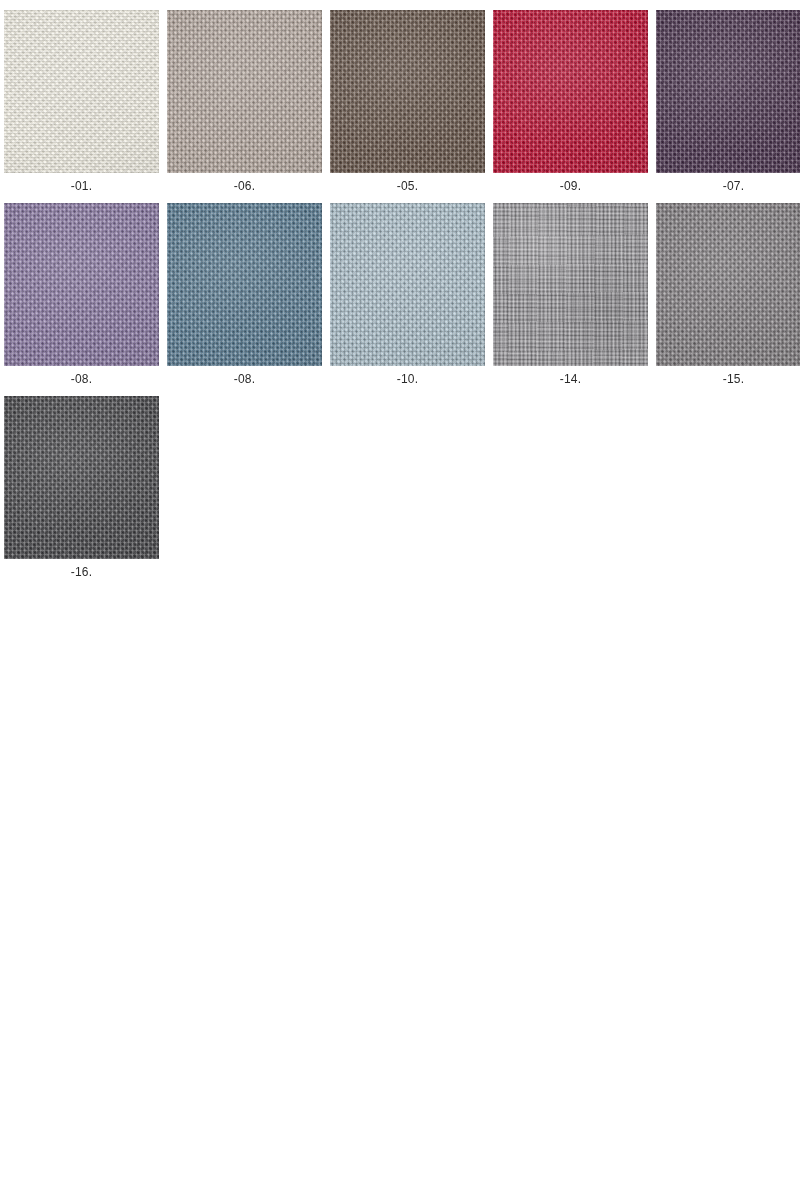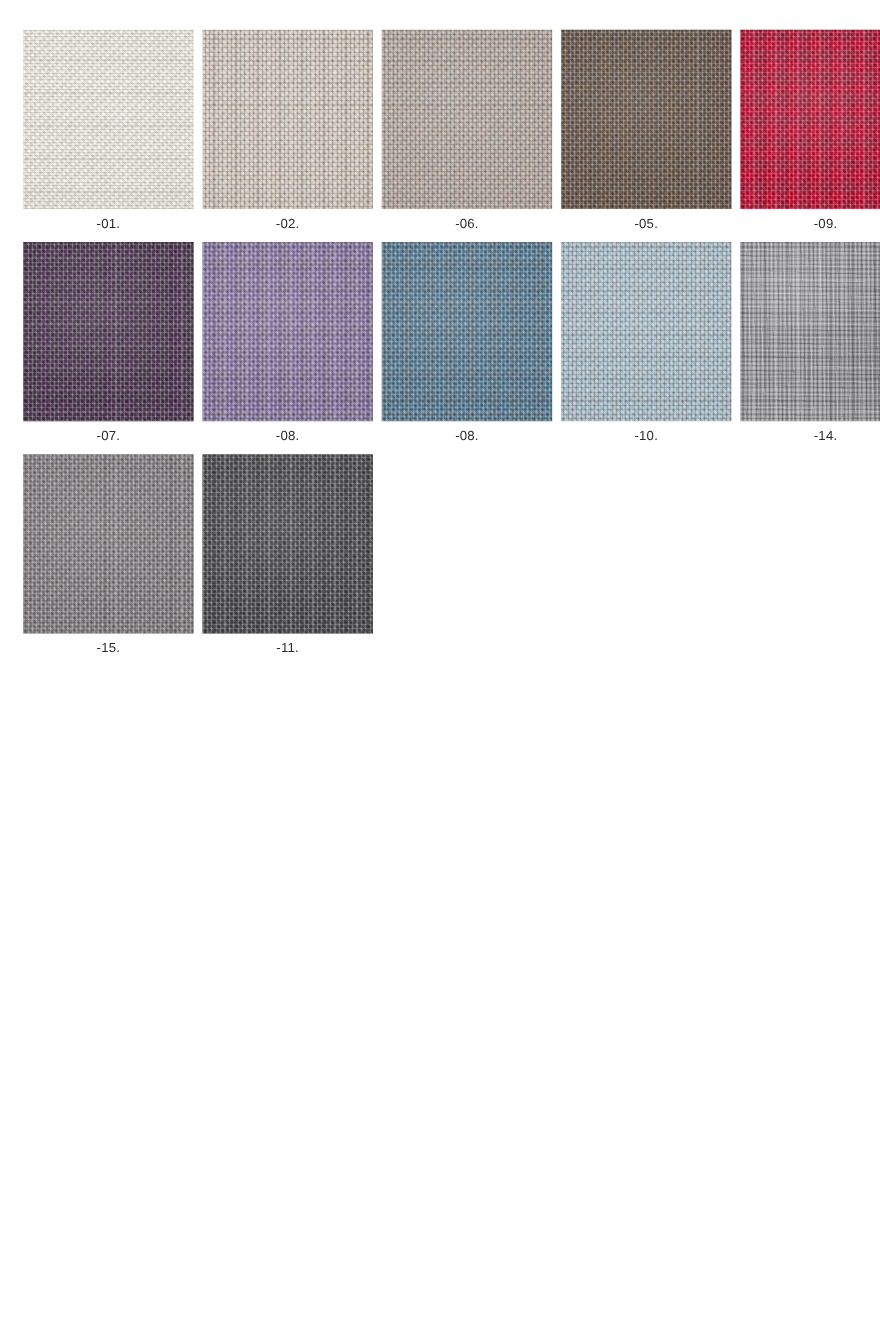--- a/index.html
+++ b/index.html
@@ -12,21 +12,21 @@
     height: 1200px;
     font-family: "Liberation Sans", sans-serif;
     -webkit-font-smoothing: antialiased;
   }
 
   #swatch-board {
     position: relative;
     width: 800px;
     height: 844px;
     background: #ffffff;
-    padding: 17px;
+    padding: 0;
     box-sizing: border-box;
   }
 
   .swatch-grid {
     display: grid;
     grid-template-columns: repeat(5, 155px);
     column-gap: 8px;
     row-gap: 0px;
     padding-top: 10px;
     padding-left: 4px;
@@ -159,24 +159,20 @@
 </head>
 <body>
 
 <div id="swatch-board">
   <div class="swatch-grid" id="grid">
       <div class="swatch-cell">
         <div class="swatch-chip rib" style="background-color: rgb(243, 240, 228);"></div>
         <span class="swatch-label">-01.</span>
       </div>
       <div class="swatch-cell">
-        <div class="swatch-chip" style="background-color: rgb(217, 205, 194);"></div>
-        <span class="swatch-label">-02.</span>
-      </div>
-      <div class="swatch-cell">
         <div class="swatch-chip" style="background-color: rgb(185, 172, 163);"></div>
         <span class="swatch-label">-06.</span>
       </div>
       <div class="swatch-cell">
         <div class="swatch-chip" style="background-color: rgb(106, 88, 76);"></div>
         <span class="swatch-label">-05.</span>
       </div>
       <div class="swatch-cell">
         <div class="swatch-chip" style="background-color: rgb(191, 17, 52);"></div>
         <span class="swatch-label">-09.</span>
@@ -200,16 +196,16 @@
       <div class="swatch-cell">
         <div class="swatch-chip slub" style="background-color: rgb(155, 154, 157);"></div>
         <span class="swatch-label">-14.</span>
       </div>
       <div class="swatch-cell">
         <div class="swatch-chip" style="background-color: rgb(133, 129, 132);"></div>
         <span class="swatch-label">-15.</span>
       </div>
       <div class="swatch-cell">
         <div class="swatch-chip" style="background-color: rgb(74, 74, 77);"></div>
-        <span class="swatch-label">-11.</span>
+        <span class="swatch-label">-16.</span>
       </div>
     </div>
 </div>
 
 </body></html>

